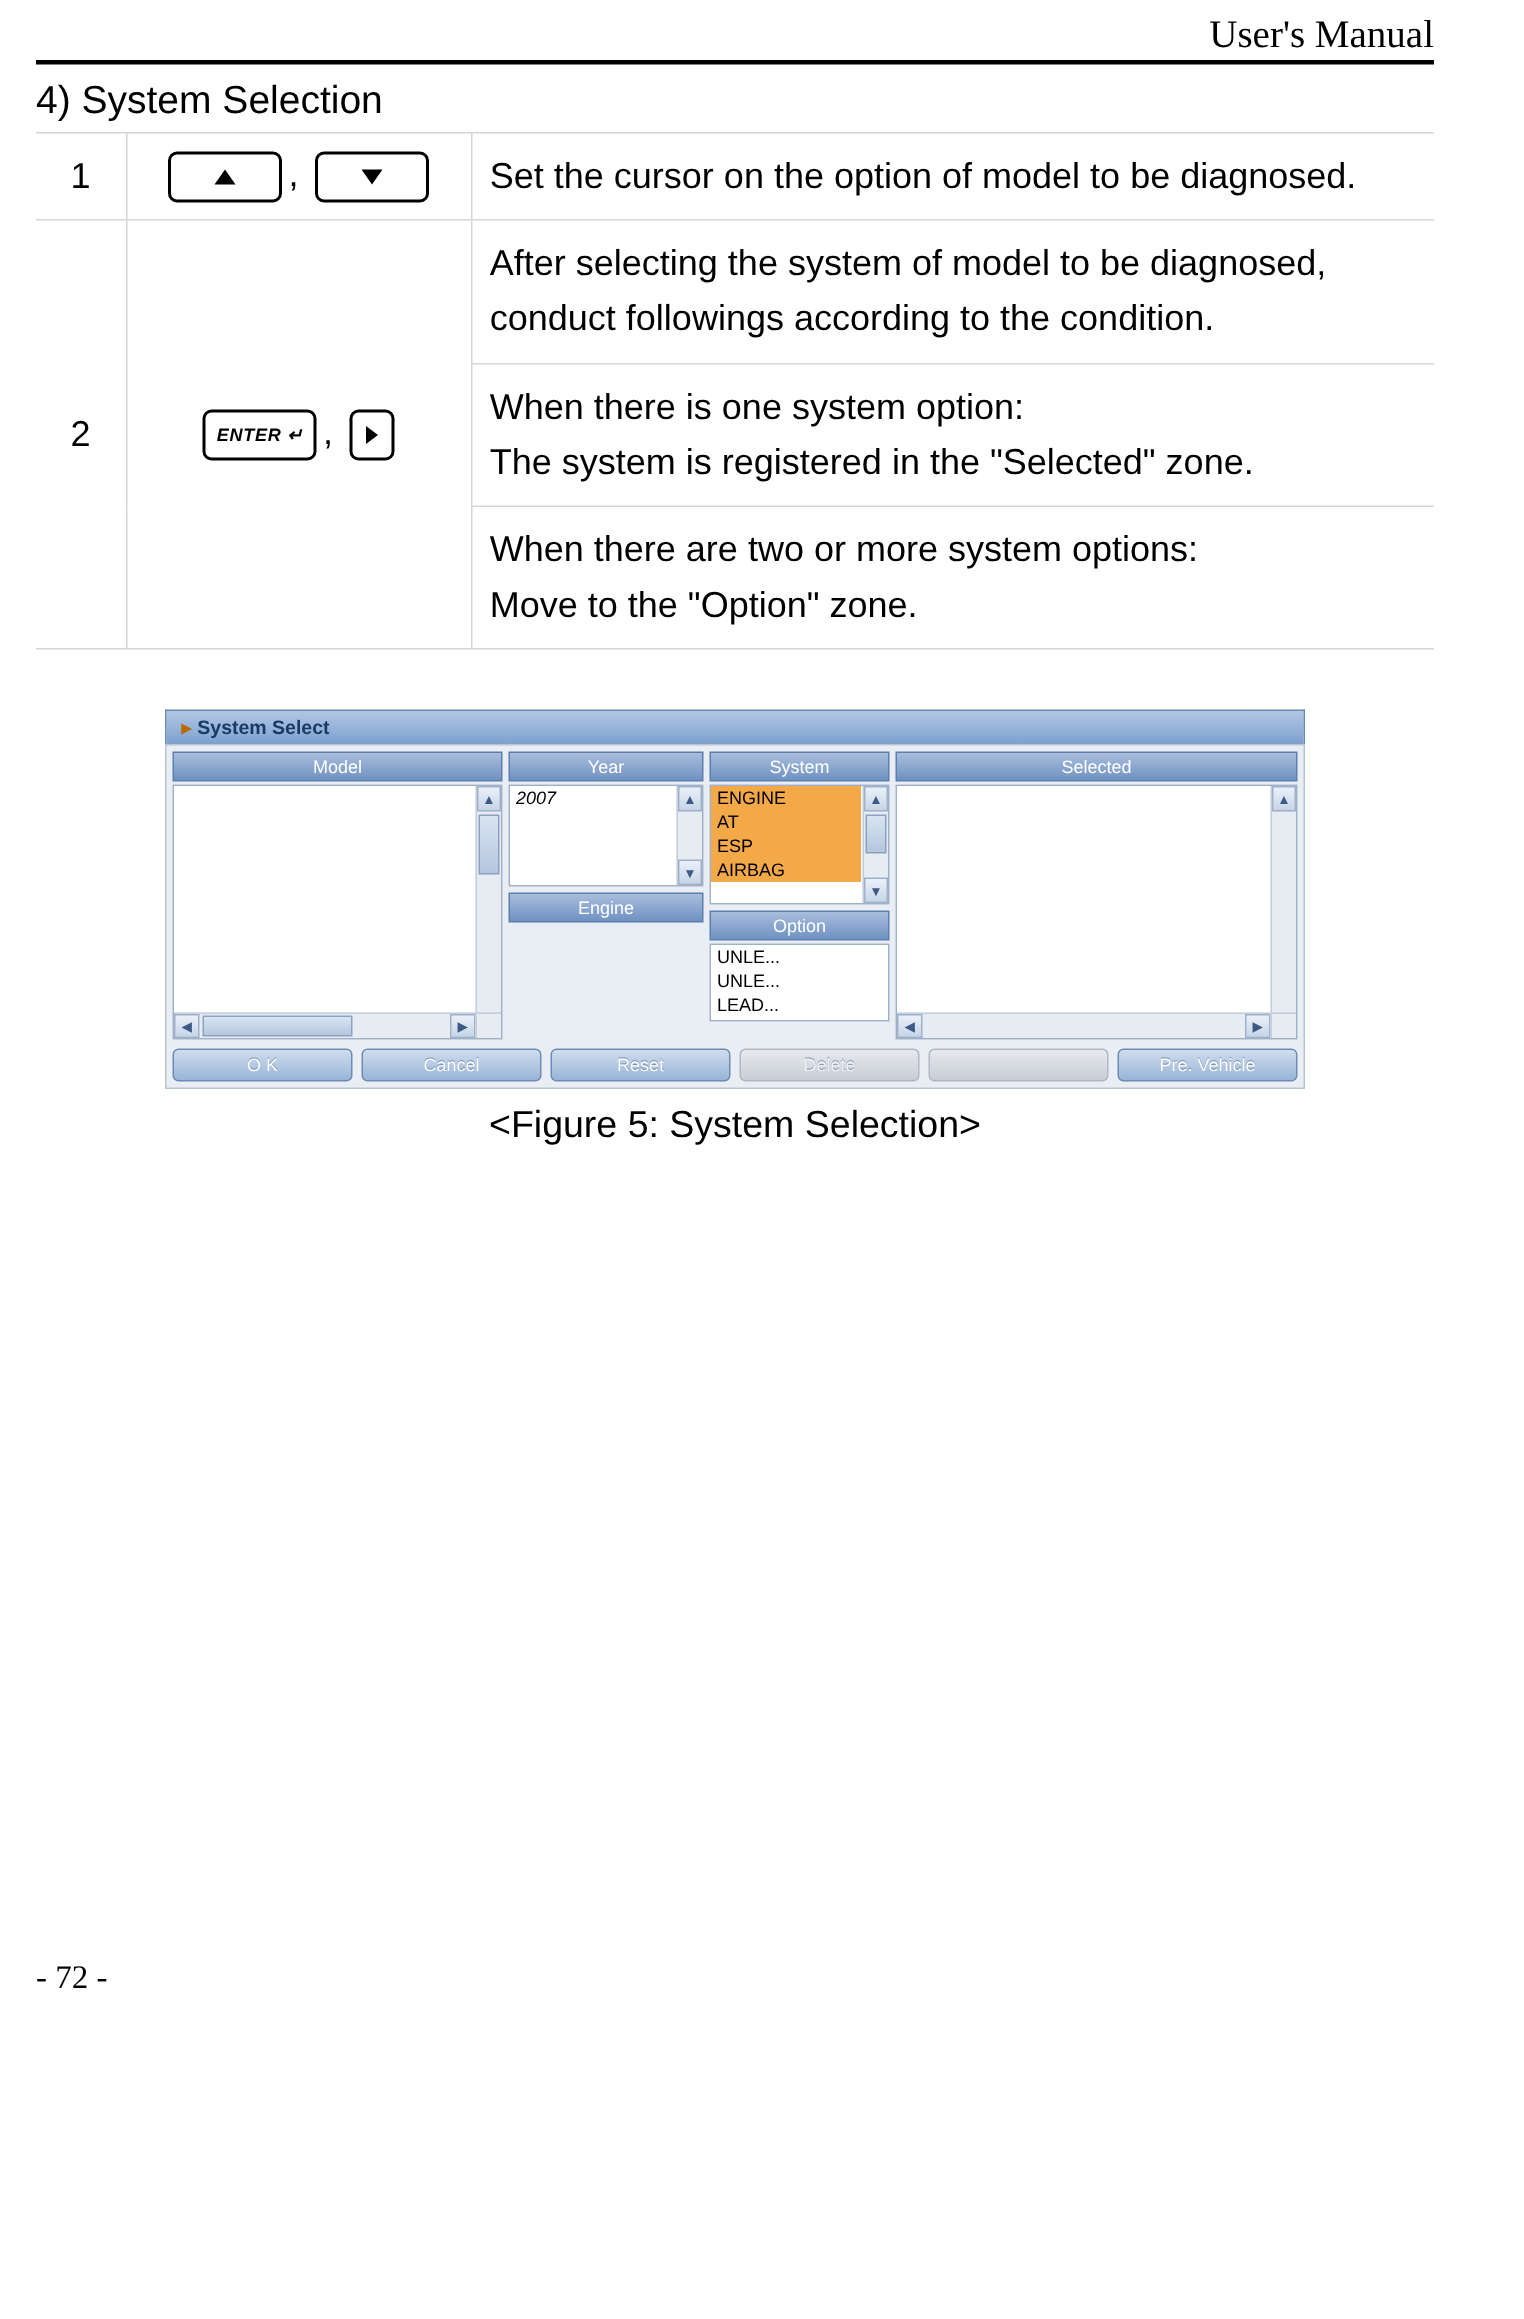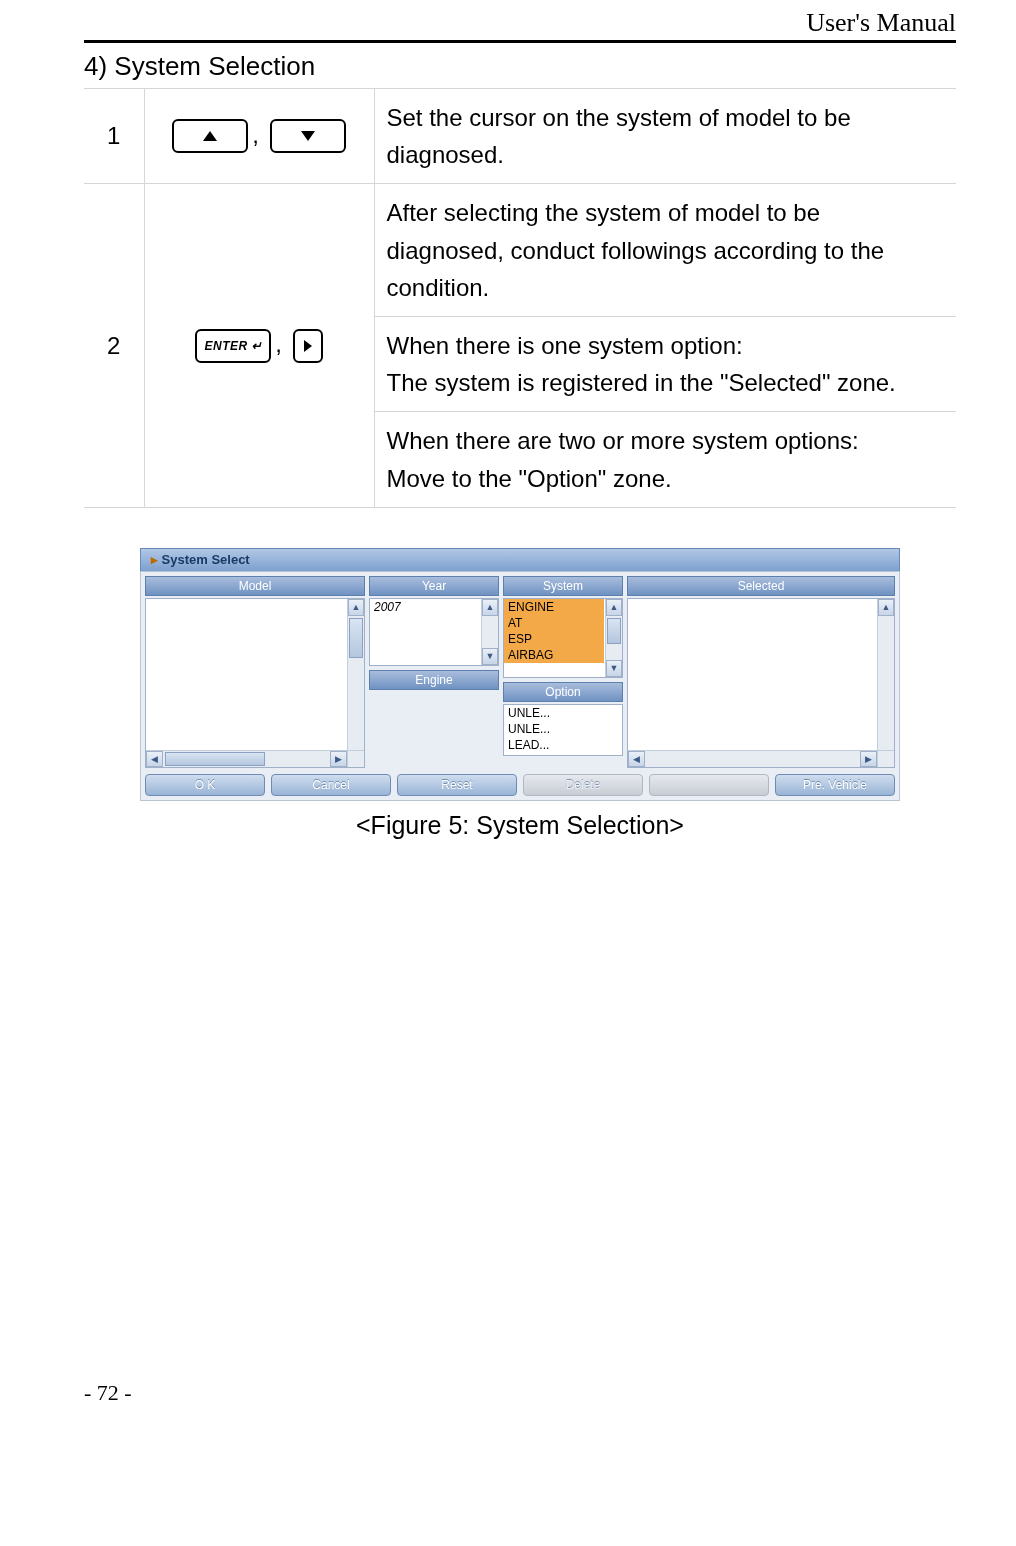--- a/index.html
+++ b/index.html
@@ -5,21 +5,21 @@
   * { box-sizing: border-box; }
   body {
     margin: 0;
     padding: 0;
     font-family: Arial, sans-serif;
     background: #fff;
     color: #000;
     width: 1016px;
   }
   .page {
-    padding: 0 60px 40px 84px;
+    padding: 0 60px 40px 24px;
   }
   .header-title {
     text-align: right;
     font-family: "Times New Roman", serif;
     font-size: 26px;
     padding: 8px 0 2px 0;
   }
   .header-rule {
     border: none;
     border-top: 3px solid #000;
@@ -266,21 +266,21 @@
   <div class="section-title">4) System Selection</div>
 
   <table class="instr">
     <tbody>
         <tr>
       <td class="num">1</td>
       <td class="btns">
         <span class="key"><span class="tri-up"></span></span><span class="comma">,</span>
         <span class="key"><span class="tri-down"></span></span>
       </td>
-      <td class="desc">Set the cursor on the system of model to be diagnosed.</td>
+      <td class="desc">Set the cursor on the option of model to be diagnosed.</td>
     </tr>
     <tr>
       <td class="num" rowspan="3">2</td>
       <td class="btns" rowspan="3">
         <span class="key"><span class="key-label">ENTER ↵</span></span><span class="comma">,</span>
         <span class="key key-sm"><span class="tri-right"></span></span>
       </td>
       <td class="desc">After selecting the system of model to be diagnosed, conduct followings according to the condition.</td>
     </tr>
     <tr>

